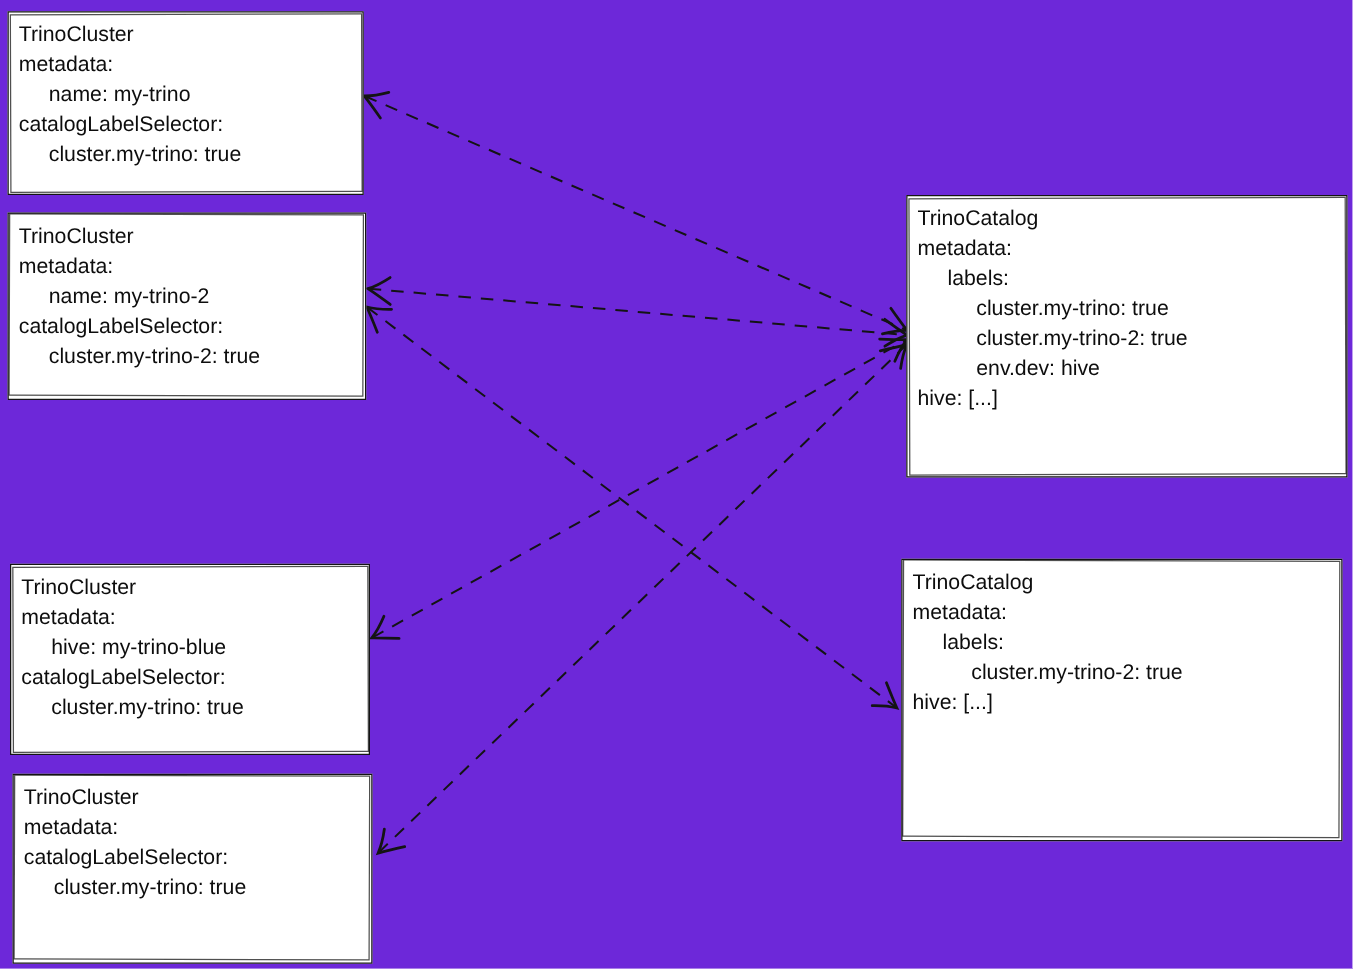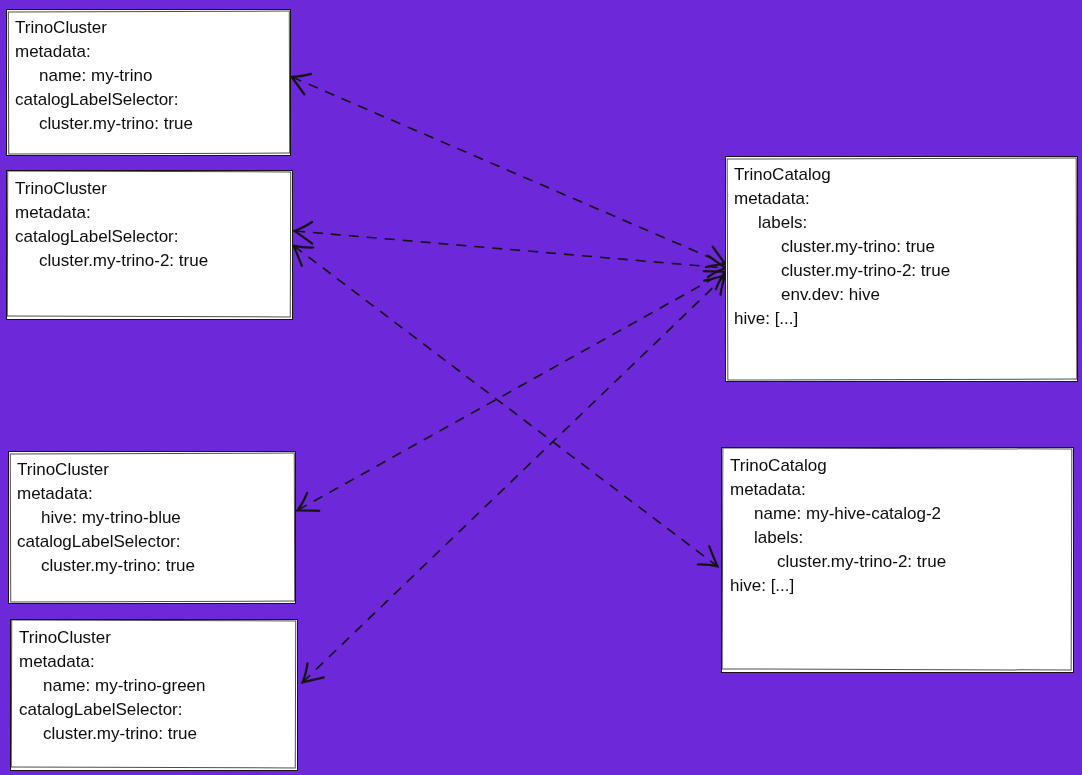--- a/index.html
+++ b/index.html
@@ -74,52 +74,51 @@
     <div class="line ind0">TrinoCluster</div>
     <div class="line ind0">metadata:</div>
     <div class="line ind1">name: my-trino</div>
     <div class="line ind0">catalogLabelSelector:</div>
     <div class="line ind1">cluster.my-trino: true</div>
   </div>
 
   <div class="node" id="node-cluster-my-trino-2">
     <div class="line ind0">TrinoCluster</div>
     <div class="line ind0">metadata:</div>
+    <div class="line ind1">name: my-trino-2</div>
     <div class="line ind0">catalogLabelSelector:</div>
     <div class="line ind1">cluster.my-trino-2: true</div>
   </div>
 
   <div class="node" id="node-cluster-my-trino-blue">
     <div class="line ind0">TrinoCluster</div>
     <div class="line ind0">metadata:</div>
     <div class="line ind1">hive: my-trino-blue</div>
     <div class="line ind0">catalogLabelSelector:</div>
     <div class="line ind1">cluster.my-trino: true</div>
   </div>
 
   <div class="node" id="node-cluster-my-trino-green">
     <div class="line ind0">TrinoCluster</div>
     <div class="line ind0">metadata:</div>
-    <div class="line ind1">name: my-trino-green</div>
     <div class="line ind0">catalogLabelSelector:</div>
     <div class="line ind1">cluster.my-trino: true</div>
   </div>
 
   <div class="node" id="node-catalog-1">
     <div class="line ind0">TrinoCatalog</div>
     <div class="line ind0">metadata:</div>
     <div class="line ind1">labels:</div>
     <div class="line ind2">cluster.my-trino: true</div>
     <div class="line ind2">cluster.my-trino-2: true</div>
     <div class="line ind2">env.dev: hive</div>
     <div class="line ind0">hive: [...]</div>
   </div>
 
   <div class="node" id="node-catalog-2">
     <div class="line ind0">TrinoCatalog</div>
     <div class="line ind0">metadata:</div>
-    <div class="line ind1">name: my-hive-catalog-2</div>
     <div class="line ind1">labels:</div>
     <div class="line ind2">cluster.my-trino-2: true</div>
     <div class="line ind0">hive: [...]</div>
   </div>
 
 </div>
 
 </body></html>

